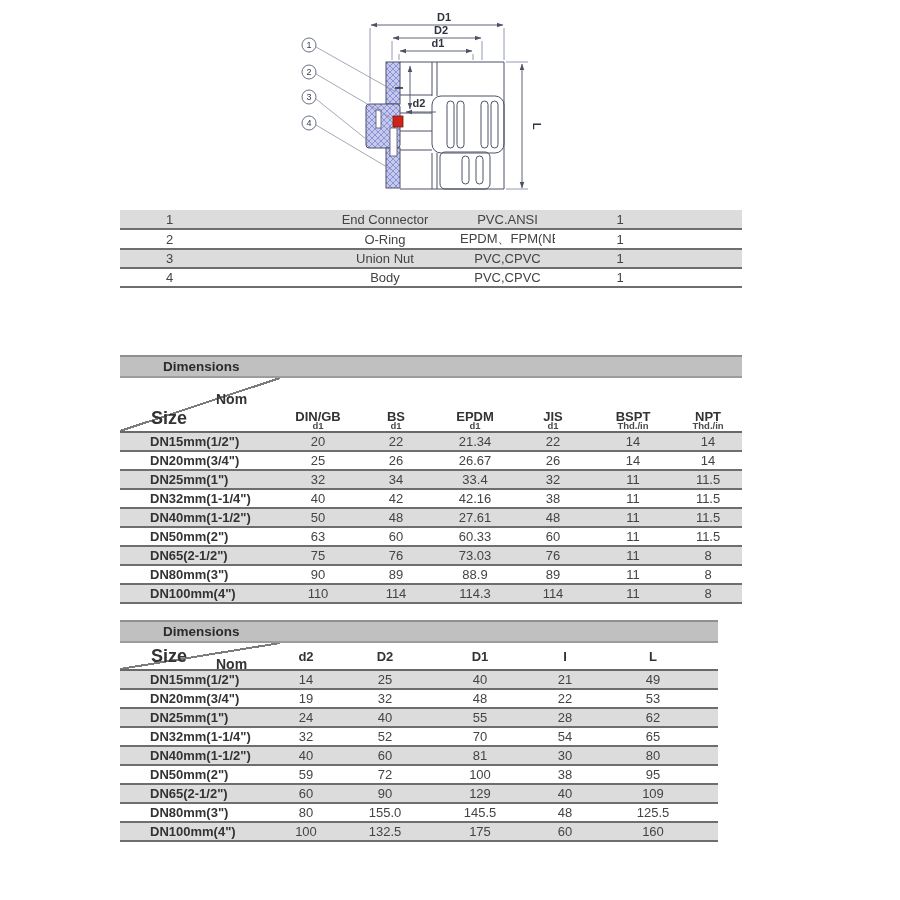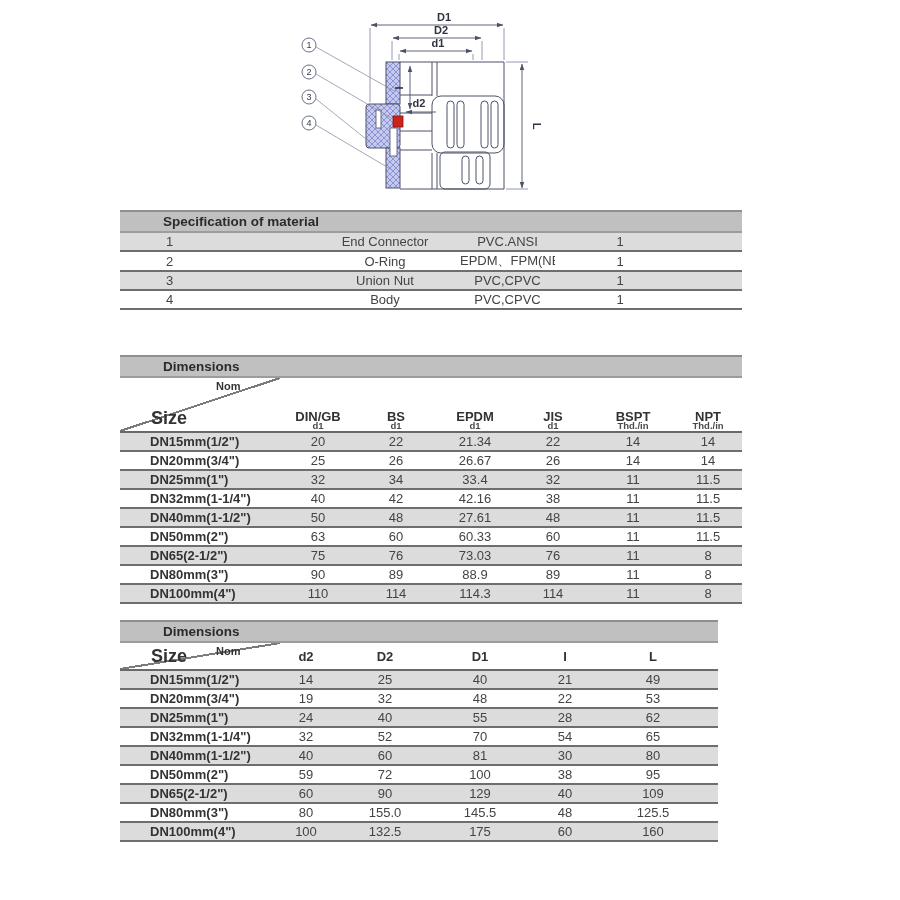--- a/index.html
+++ b/index.html
@@ -30,21 +30,21 @@
   tbody td{text-align:center;color:#444444;}
   
   #t1 tbody td.c0{text-align:left;padding-left:46px;}
   #t1 tr.hdr th.no-col{text-align:left;padding-left:34px;}
   .dimtbl tbody td.c0{text-align:left;padding-left:30px;font-weight:bold;color:#333333;}
   
   th.diag{position:relative;
     background-image:linear-gradient(to bottom right,
       transparent calc(50% - 1px), #7a7a7a calc(50% - 1px),
       #7a7a7a calc(50% + 1px), transparent calc(50% + 1px));}
-  th.diag .nom{position:absolute;left:96px;top:2px;font-weight:bold;font-size:11px;}
+  th.diag .nom{position:absolute;left:96px;top:13px;font-weight:bold;font-size:14px;}
   th.diag .size{position:absolute;left:15px;bottom:2px;font-weight:bold;font-size:18px;margin-left:16px;}
   #drawing{position:absolute;left:270px;top:5px;}
   #drawing text{font-family:"Liberation Sans",sans-serif;}
 </style>
 </head>
 <body>
 
 <svg id="drawing" width="330" height="200" viewBox="270 5 330 200">
   <defs>
     <pattern id="xh" width="6" height="6" patternUnits="userSpaceOnUse">
@@ -129,23 +129,20 @@
 <div class="tbl-wrap" id="t1" style="top:210px;">
   <table style="width:622px;">
     <colgroup>
       <col style="width:190px">
         <col style="width:150px">
         <col style="width:95px">
         <col style="width:130px">
         <col style="width:57px">
     </colgroup>
     <tbody>
-      <tr class="band">
-        <td colspan="5">Specification of material</td>
-      </tr>
     </tbody>
     <tbody>
         <tr class="stripe">
           <td class="c0">1</td>
           <td>End Connector</td>
           <td>PVC.ANSI</td>
           <td>1</td>
           <td></td>
         </tr>
         <tr>

